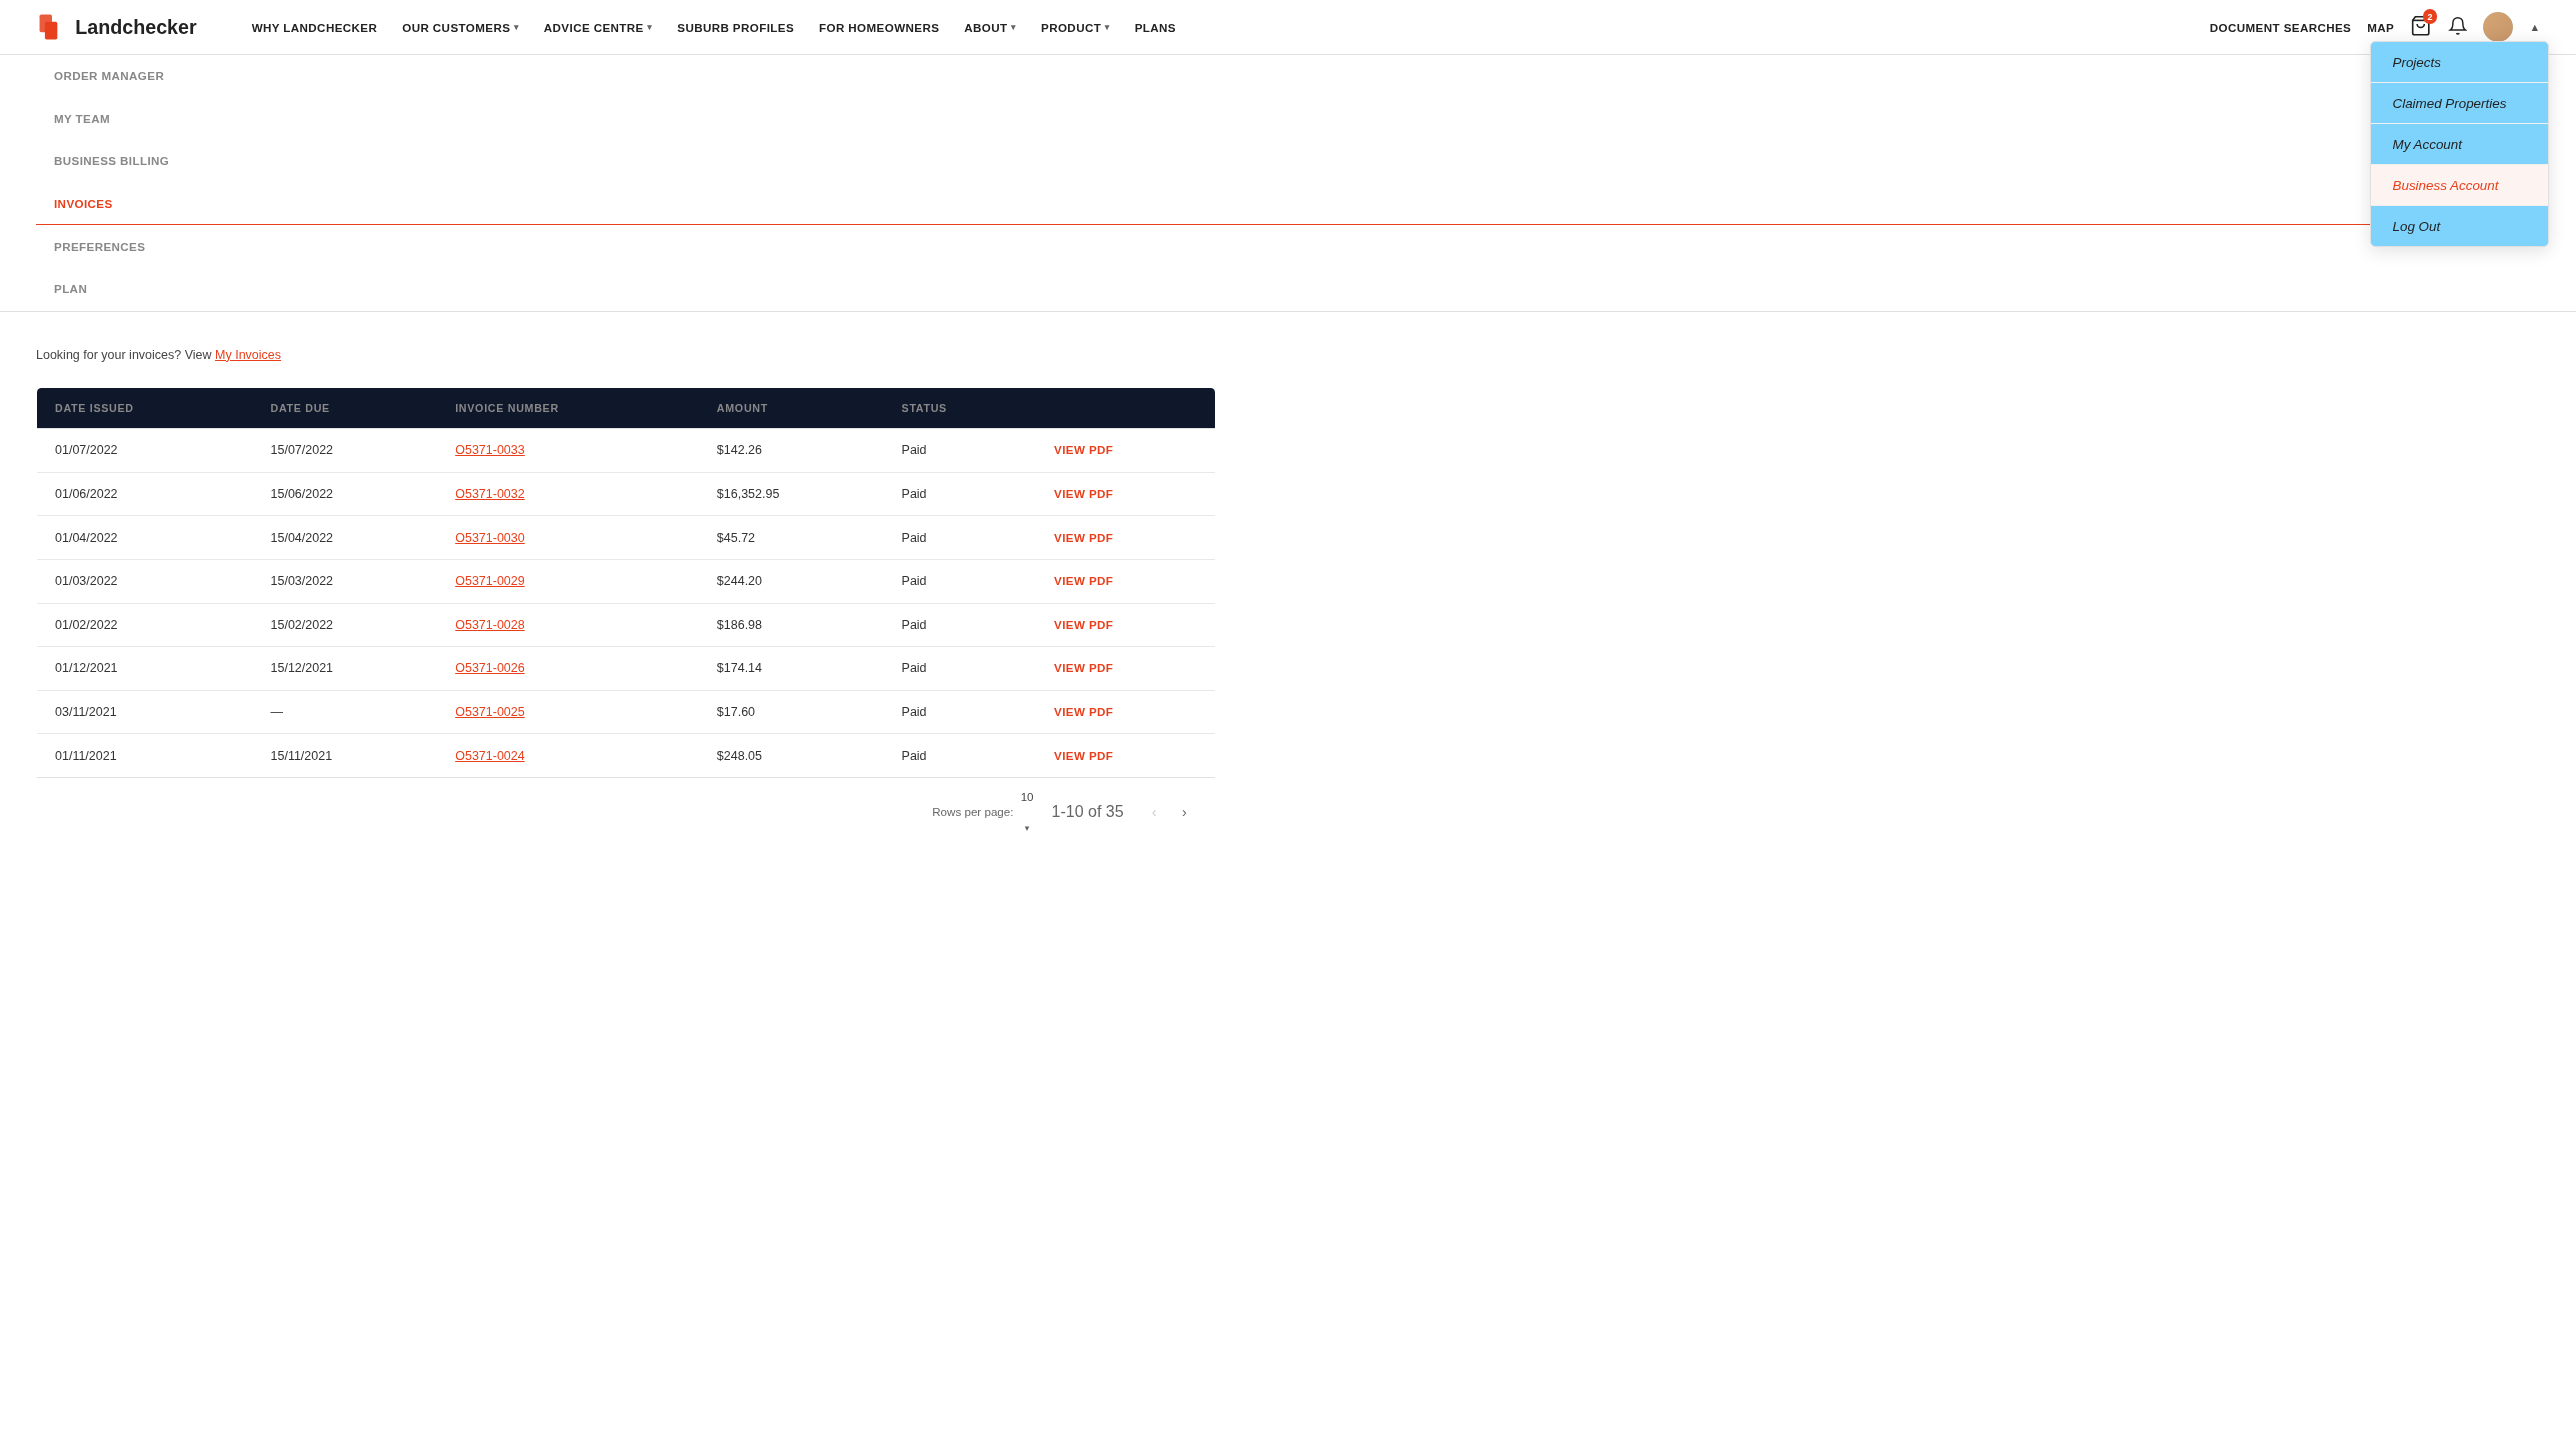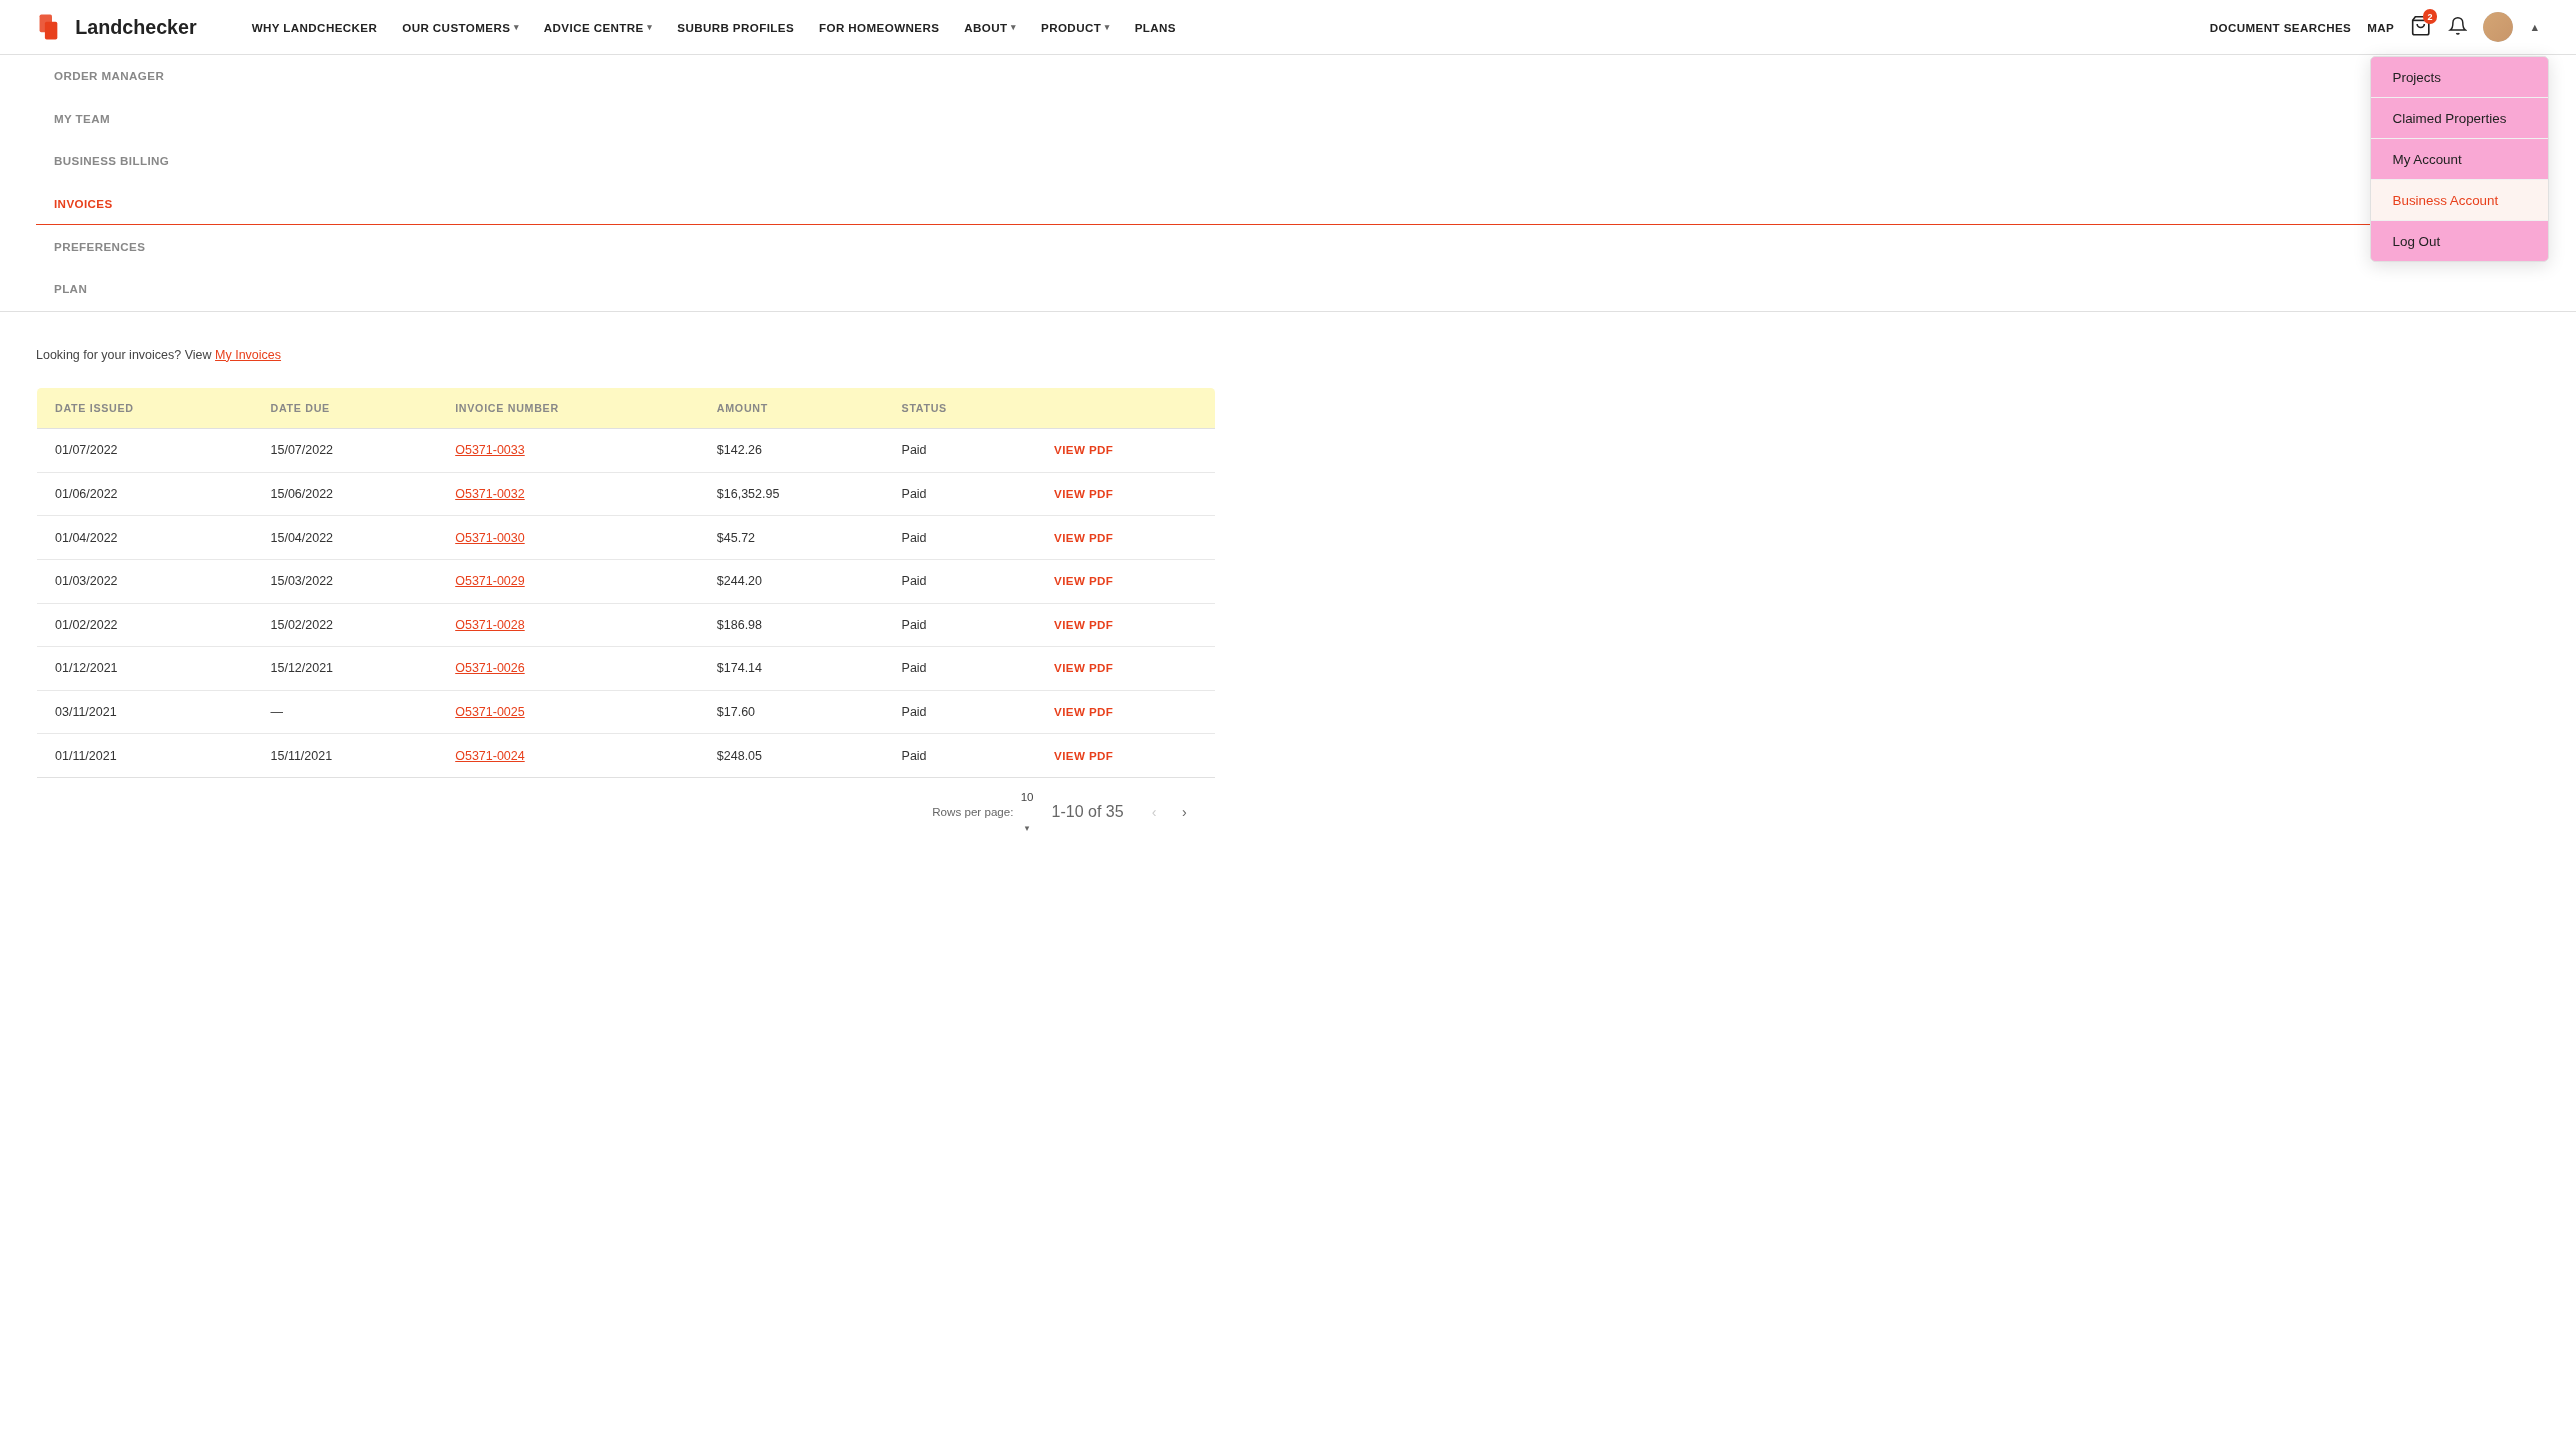--- a/index.html
+++ b/index.html
@@ -146,21 +146,21 @@
 
     
     .invoice-table {
       width: 100%;
       border-collapse: collapse;
       border: 0.9px solid #e0e0e0;
       border-radius: 5.4px;
       overflow: hidden;
     }
     .invoice-table th {
-      background: #fef9c3;
+      background: #0f172a;
       font-size: 10.7px;
       font-weight: 600;
       color: #888;
       letter-spacing: 0.7px;
       padding: 14.3px 18px;
       text-align: left;
       border-bottom: 0.9px solid #e0e0e0;
     }
     .invoice-table td {
       padding: 14.3px 18px;
@@ -230,29 +230,30 @@
       border: none;
       background: none;
       font-size: 14.3px;
     }
     .page-btn.disabled {
       color: #ccc;
       cursor: default;
     }
     .dropdown-menu {
       position: fixed;
-      top: 56px;
+      top: 41px;
       right: 27px;
-      background: #f9a8d4;
+      background: #7dd3fc;
       border: 0.9px solid #e0e0e0;
       border-radius: 5.4px;
       box-shadow: 0 3.6px 18px rgba(0,0,0,0.12);
       z-index: 200;
       min-width: 179px;
       overflow: hidden;
+      font-style: italic;
     }
     .dropdown-item {
       padding: 12.5px 21.5px;
       font-size: 13.4px;
       color: #222;
       cursor: pointer;
       border-bottom: 0.9px solid #f0f0f0;
     }
     .dropdown-item:last-child {
       border-bottom: none;

